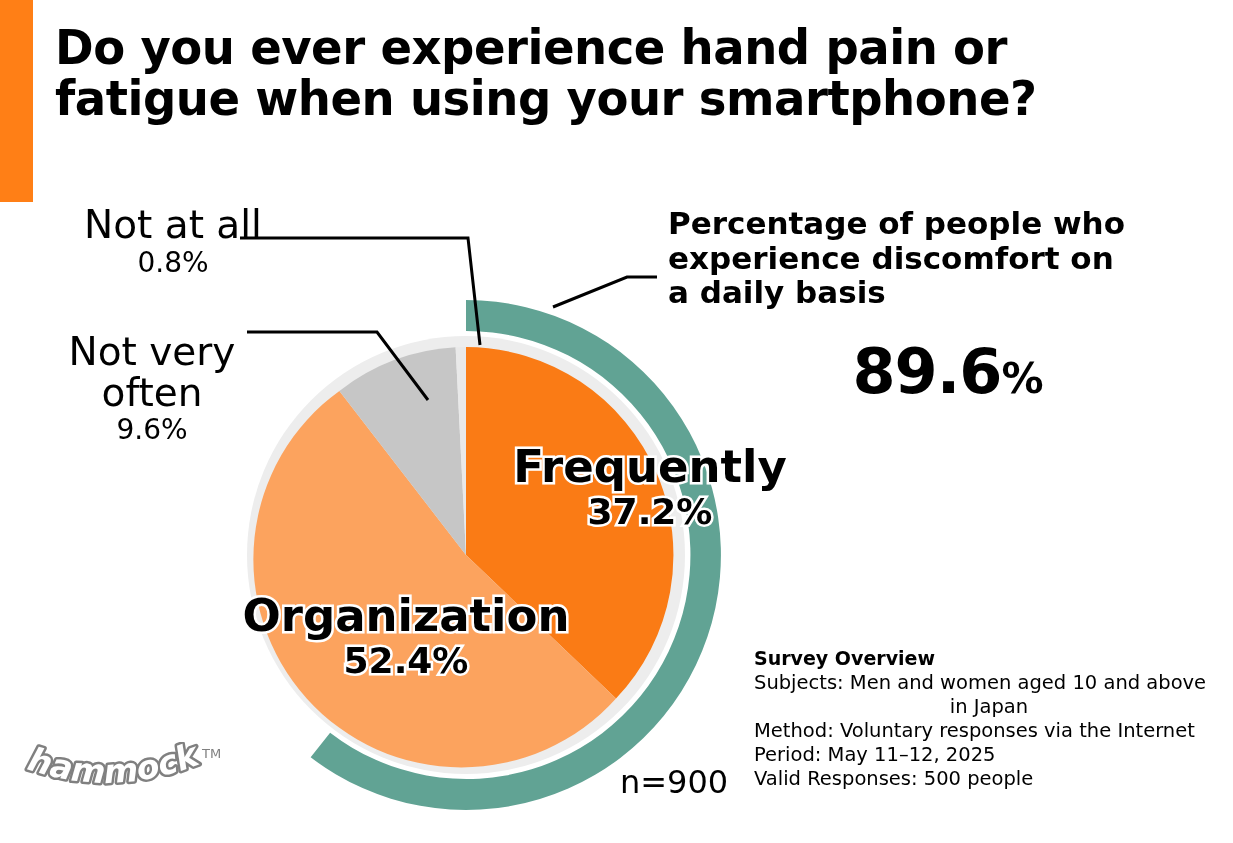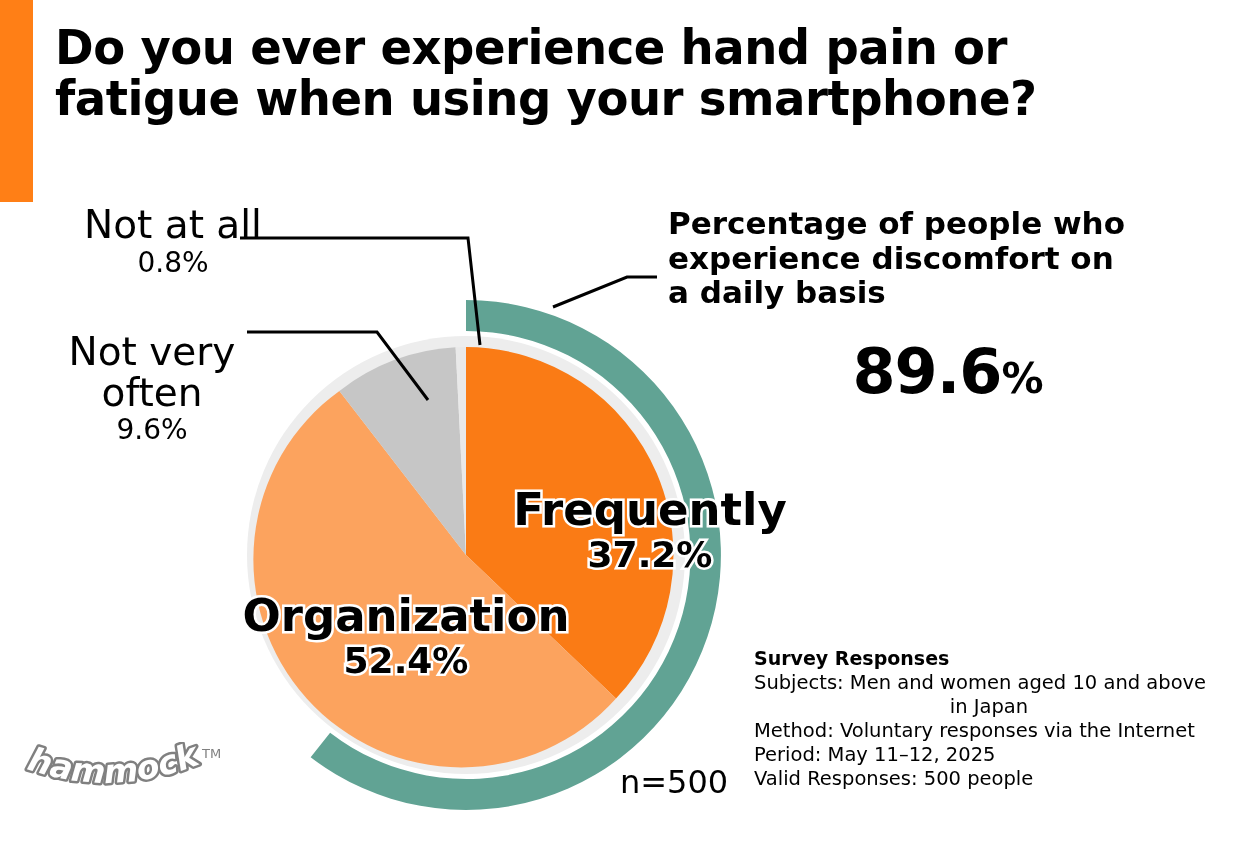--- a/index.html
+++ b/index.html
@@ -62,21 +62,21 @@
   
   .slice-label{
     position:absolute;text-align:center;color:#000;
     font-family:"DejaVu Sans","Liberation Sans",sans-serif;
     font-weight:bold;
     -webkit-text-stroke:5px #ffffff;
     paint-order:stroke fill;
   }
   .slice-label .sl-name{font-size:45px;line-height:1.06;display:block;}
   .slice-label .sl-val{font-size:36px;line-height:1.18;display:block;}
-  #label-frequently{left:480px;top:443px;width:340px;margin-top:43px;}
+  #label-frequently{left:480px;top:443px;width:340px;}
   #label-occasionally{left:206px;top:592px;width:400px;}
 
   
   .n-label{
     position:absolute;left:620px;top:763px;
     font-size:32px;color:#000;
     font-family:"DejaVu Sans","Liberation Sans",sans-serif;
   }
 
   
@@ -147,24 +147,24 @@
   <div class="slice-label" id="label-frequently">
     <span class="sl-name">Frequently</span>
     <span class="sl-val">37.2%</span>
   </div>
 
   <div class="slice-label" id="label-occasionally">
     <span class="sl-name">Organization</span>
     <span class="sl-val">52.4%</span>
   </div>
 
-  <div class="n-label">n=500</div>
+  <div class="n-label">n=900</div>
 
   <div class="survey">
-    <div class="sv-title">Survey Responses</div>
+    <div class="sv-title">Survey Overview</div>
     <div class="sv-line">Subjects: Men and women aged 10 and above</div>
     <div class="sv-line sv-indent">in Japan</div>
     <div class="sv-line">Method: Voluntary responses via the Internet</div>
     <div class="sv-line">Period: May 11–12, 2025</div>
     <div class="sv-line">Valid Responses: 500 people</div>
   </div>
 
   <svg class="logo" viewBox="0 0 215 72">
     <defs>
       <path id="logo-arc" d="M 8 26 Q 98 58 188 20"></path>

